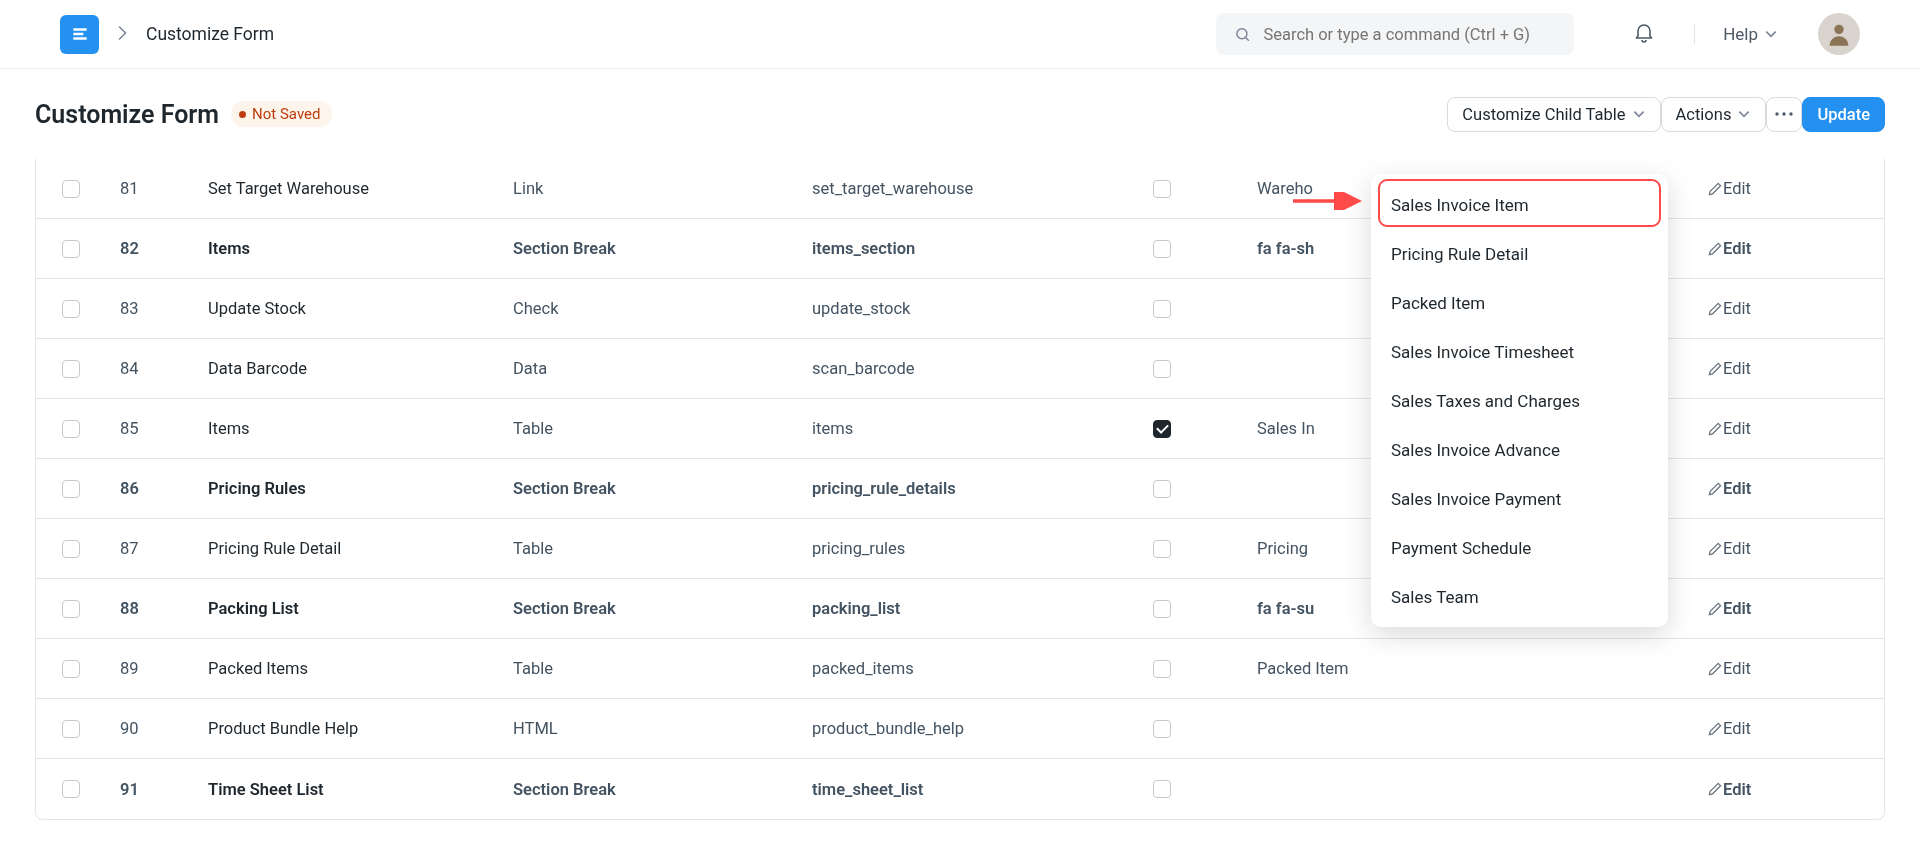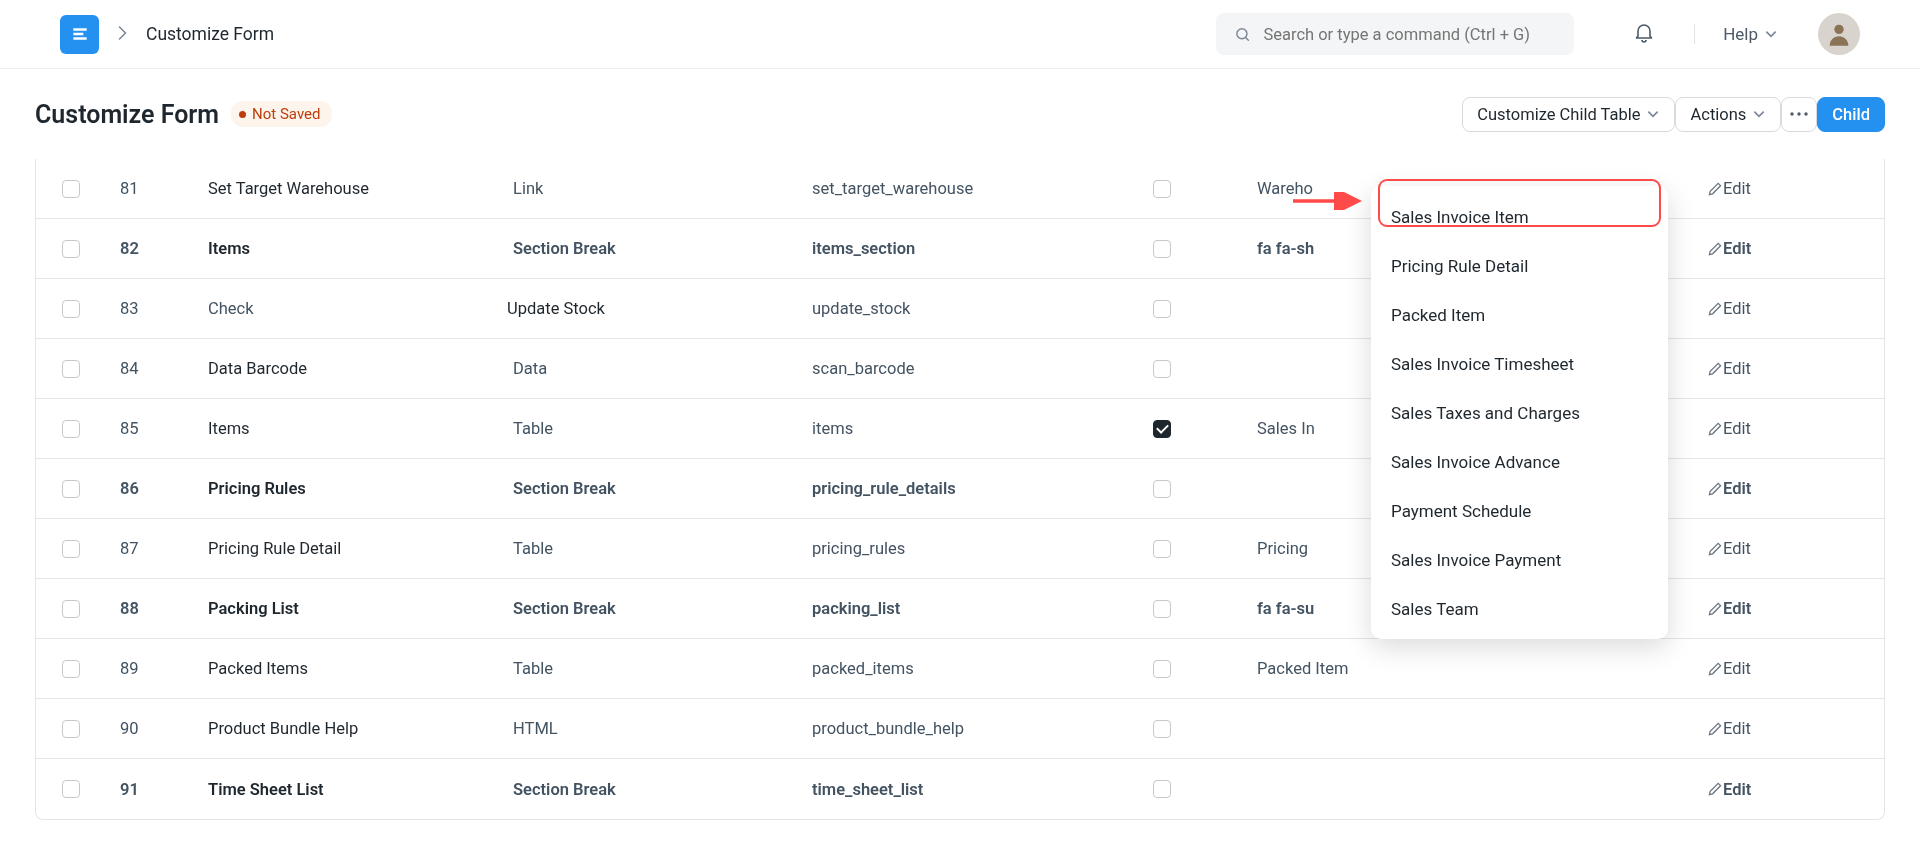--- a/index.html
+++ b/index.html
@@ -36,21 +36,21 @@
 .c-type{width:299px}
 .c-name{width:290px}
 .c-mand{width:155px;justify-content:flex-start;padding-left:65px}
 .c-opts{width:450px}
 .c-edit{flex:1;cursor:pointer}
 .row.bold .cell{font-weight:600}
 .chk{width:18px;height:18px;border:1px solid #c5c9cd;border-radius:4px;background:#fff}
 .chk.on{background:#1f272e;border-color:#1f272e;position:relative}
 .chk.on::after{content:"";position:absolute;left:5px;top:1.5px;width:5px;height:9px;border:solid #fff;border-width:0 2px 2px 0;transform:rotate(45deg)}
 .pencil{width:16px;height:16px;fill:none;stroke:#6c7580;stroke-width:1.6}
-.dd{position:absolute;top:186px;left:1371px;width:297px;background:#fff;border-radius:10px;box-shadow:0 8px 28px rgba(0,0,0,.15);padding:6px;z-index:20}
+.dd{position:absolute;top:174px;left:1371px;width:297px;background:#fff;border-radius:10px;box-shadow:0 8px 28px rgba(0,0,0,.15);padding:6px;z-index:20}
 .dd-item{height:49px;display:flex;align-items:center;padding:0 14px;font-size:17px;border-radius:6px;cursor:pointer}
 .arrow{position:absolute;top:192px;left:1293px;z-index:21}
 .dd-hi{position:absolute;top:179px;left:1378px;width:283px;height:48px;border:2.5px solid #fe4a49;border-radius:9px;z-index:22;pointer-events:none}
 </style>
 </head>
 <body>
 
 <div class="topbar">
   <div class="logo">
       <svg viewBox="0 0 24 24">
@@ -106,21 +106,21 @@
           <path d="M2 4l4 4 4-4" stroke="#7c8598" stroke-width="1.4" fill="none"></path>
         </svg>
       </button>
     <button class="btn icon">
         <svg width="18" height="4" viewBox="0 0 18 4">
           <circle cx="2" cy="2" r="1.7" fill="#4c5a67"></circle>
           <circle cx="9" cy="2" r="1.7" fill="#4c5a67"></circle>
           <circle cx="16" cy="2" r="1.7" fill="#4c5a67"></circle>
         </svg>
       </button>
-    <button class="btn primary">Child</button>
+    <button class="btn primary">Update</button>
   </div>
 </div>
 
 <div class="table-wrap">
   <div class="tbl" id="tbl">
       <div class="row">
         <div class="cell c-chk">
           <span class="chk"></span>
         </div>
         <div class="cell c-num">81</div>
@@ -155,22 +155,22 @@
             <path d="M14 3l3 3L7 16l-4 1 1-4L14 3z"></path>
           </svg>
           <span>Edit</span>
         </div>
       </div>
       <div class="row">
         <div class="cell c-chk">
           <span class="chk"></span>
         </div>
         <div class="cell c-num">83</div>
+        <div class="cell c-label">Update Stock</div>
         <div class="cell c-type">Check</div>
-        <div class="cell c-label">Update Stock</div>
         <div class="cell c-name">update_stock</div>
         <div class="cell c-mand">
           <span class="chk"></span>
         </div>
         <div class="cell c-opts"></div>
         <div class="cell c-edit">
           <svg class="pencil" viewBox="0 0 20 20">
             <path d="M14 3l3 3L7 16l-4 1 1-4L14 3z"></path>
           </svg>
           <span>Edit</span>
@@ -340,17 +340,17 @@
     <line x1="0" y1="9" x2="62" y2="9" stroke="#fe4a49" stroke-width="3.5" marker-end="url(#ah)"></line>
   </svg>
 
 <div class="dd" id="dd">
     <div class="dd-item">Sales Invoice Item</div>
     <div class="dd-item">Pricing Rule Detail</div>
     <div class="dd-item">Packed Item</div>
     <div class="dd-item">Sales Invoice Timesheet</div>
     <div class="dd-item">Sales Taxes and Charges</div>
     <div class="dd-item">Sales Invoice Advance</div>
+    <div class="dd-item">Sales Invoice Payment</div>
     <div class="dd-item">Payment Schedule</div>
-    <div class="dd-item">Sales Invoice Payment</div>
     <div class="dd-item">Sales Team</div>
   </div>
 <div class="dd-hi"></div>
 
 </body></html>

